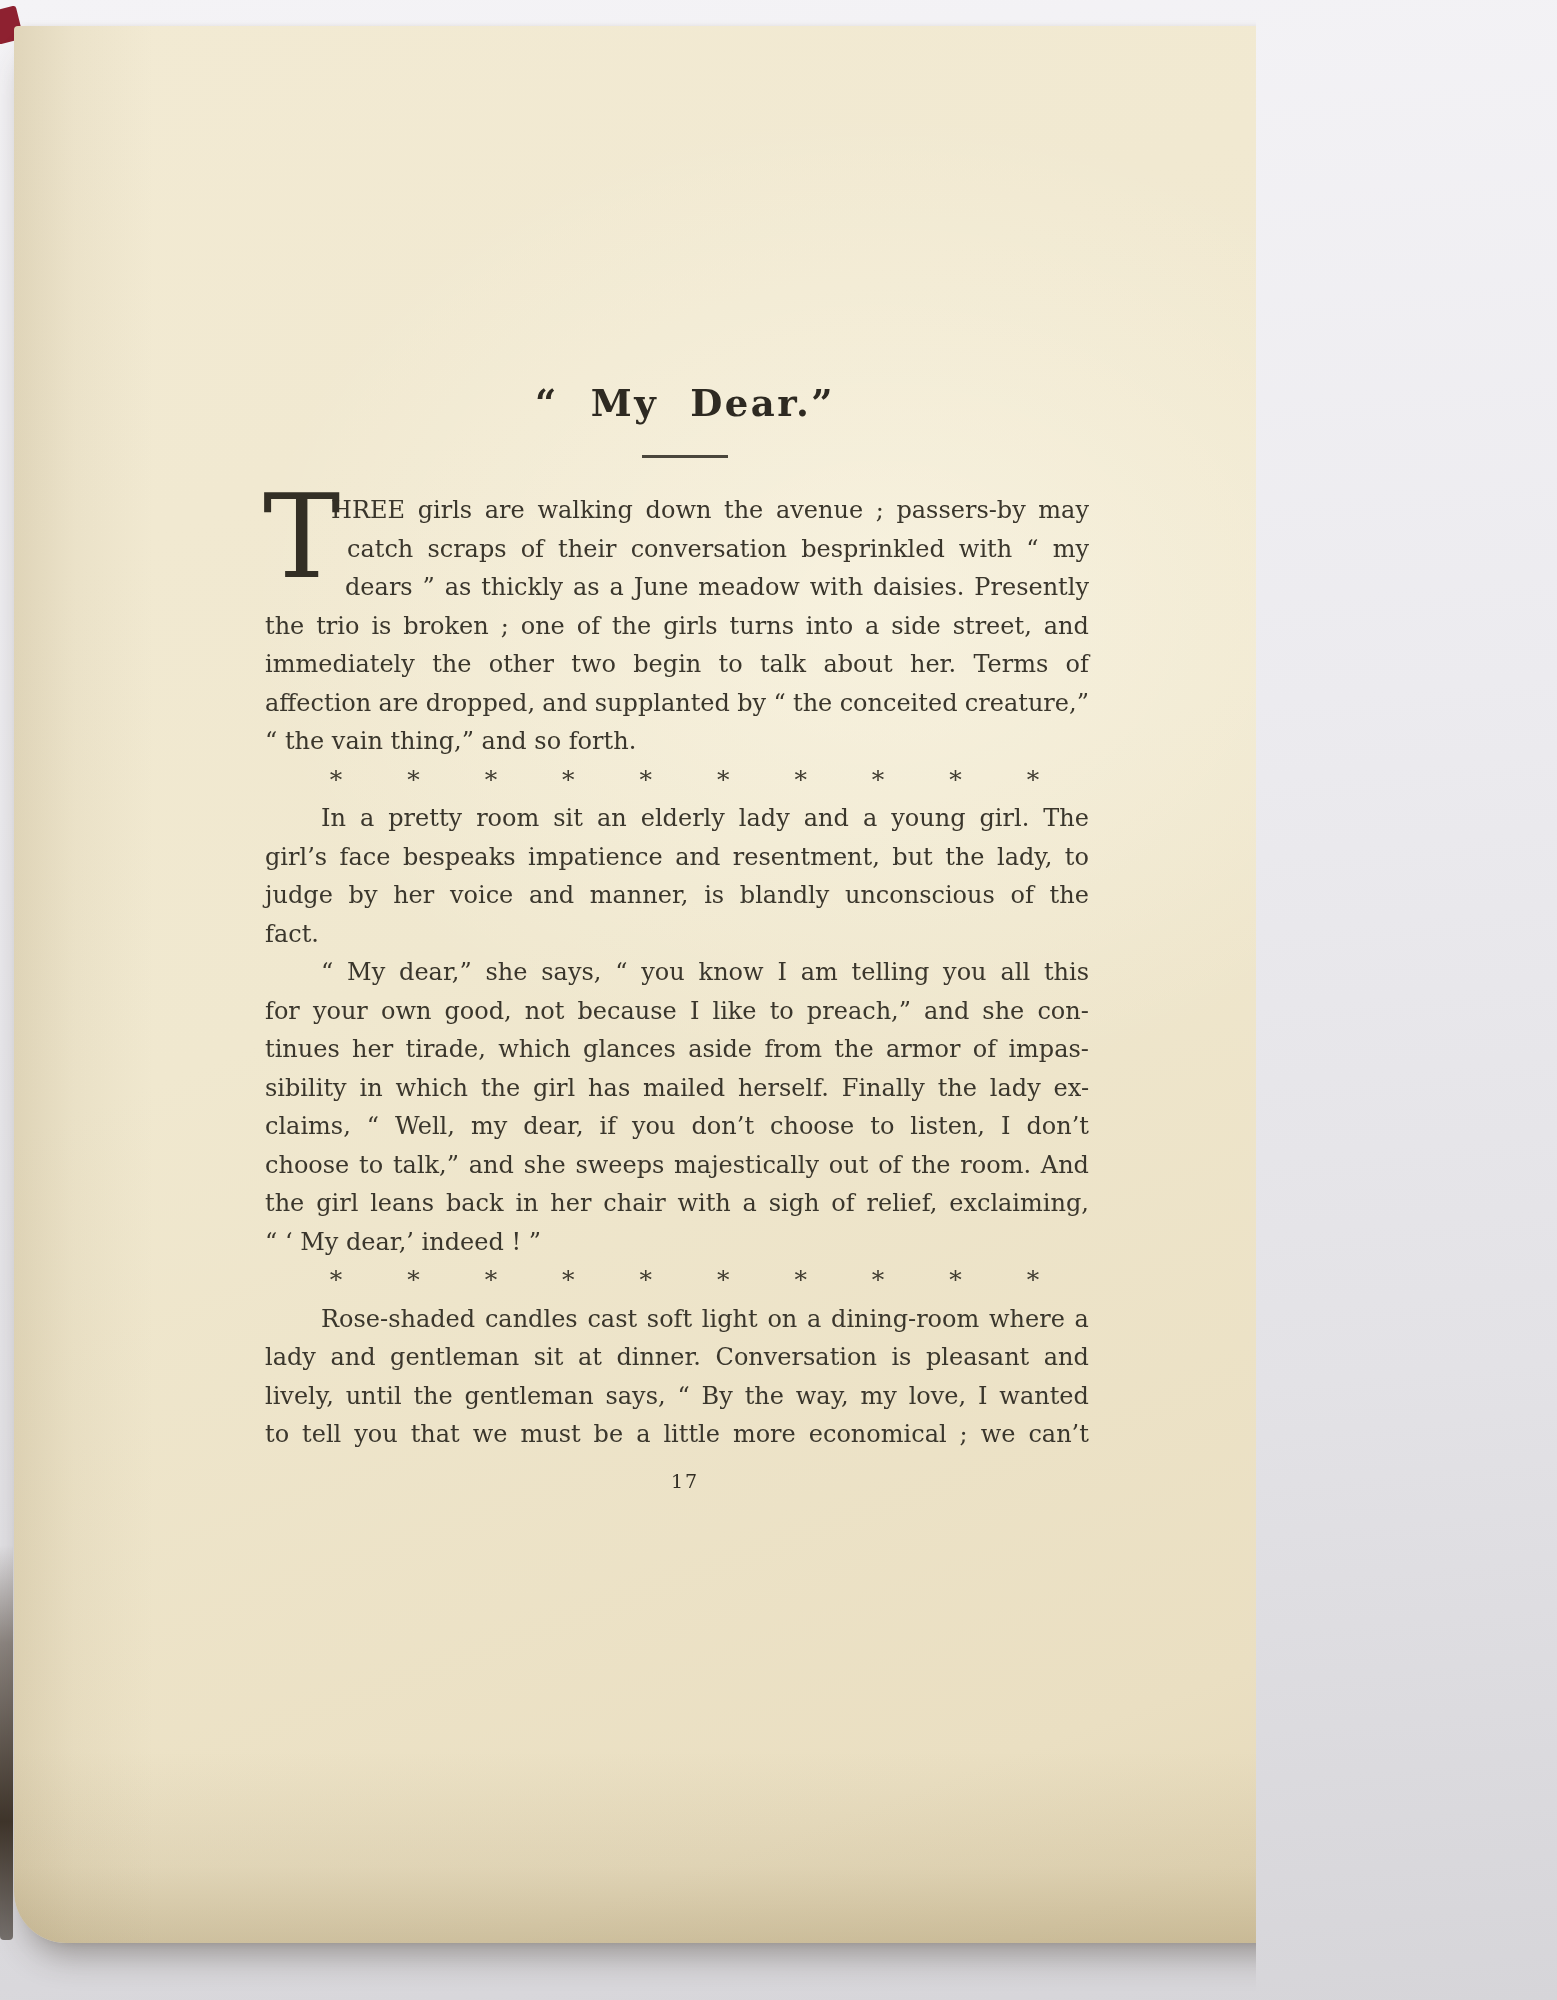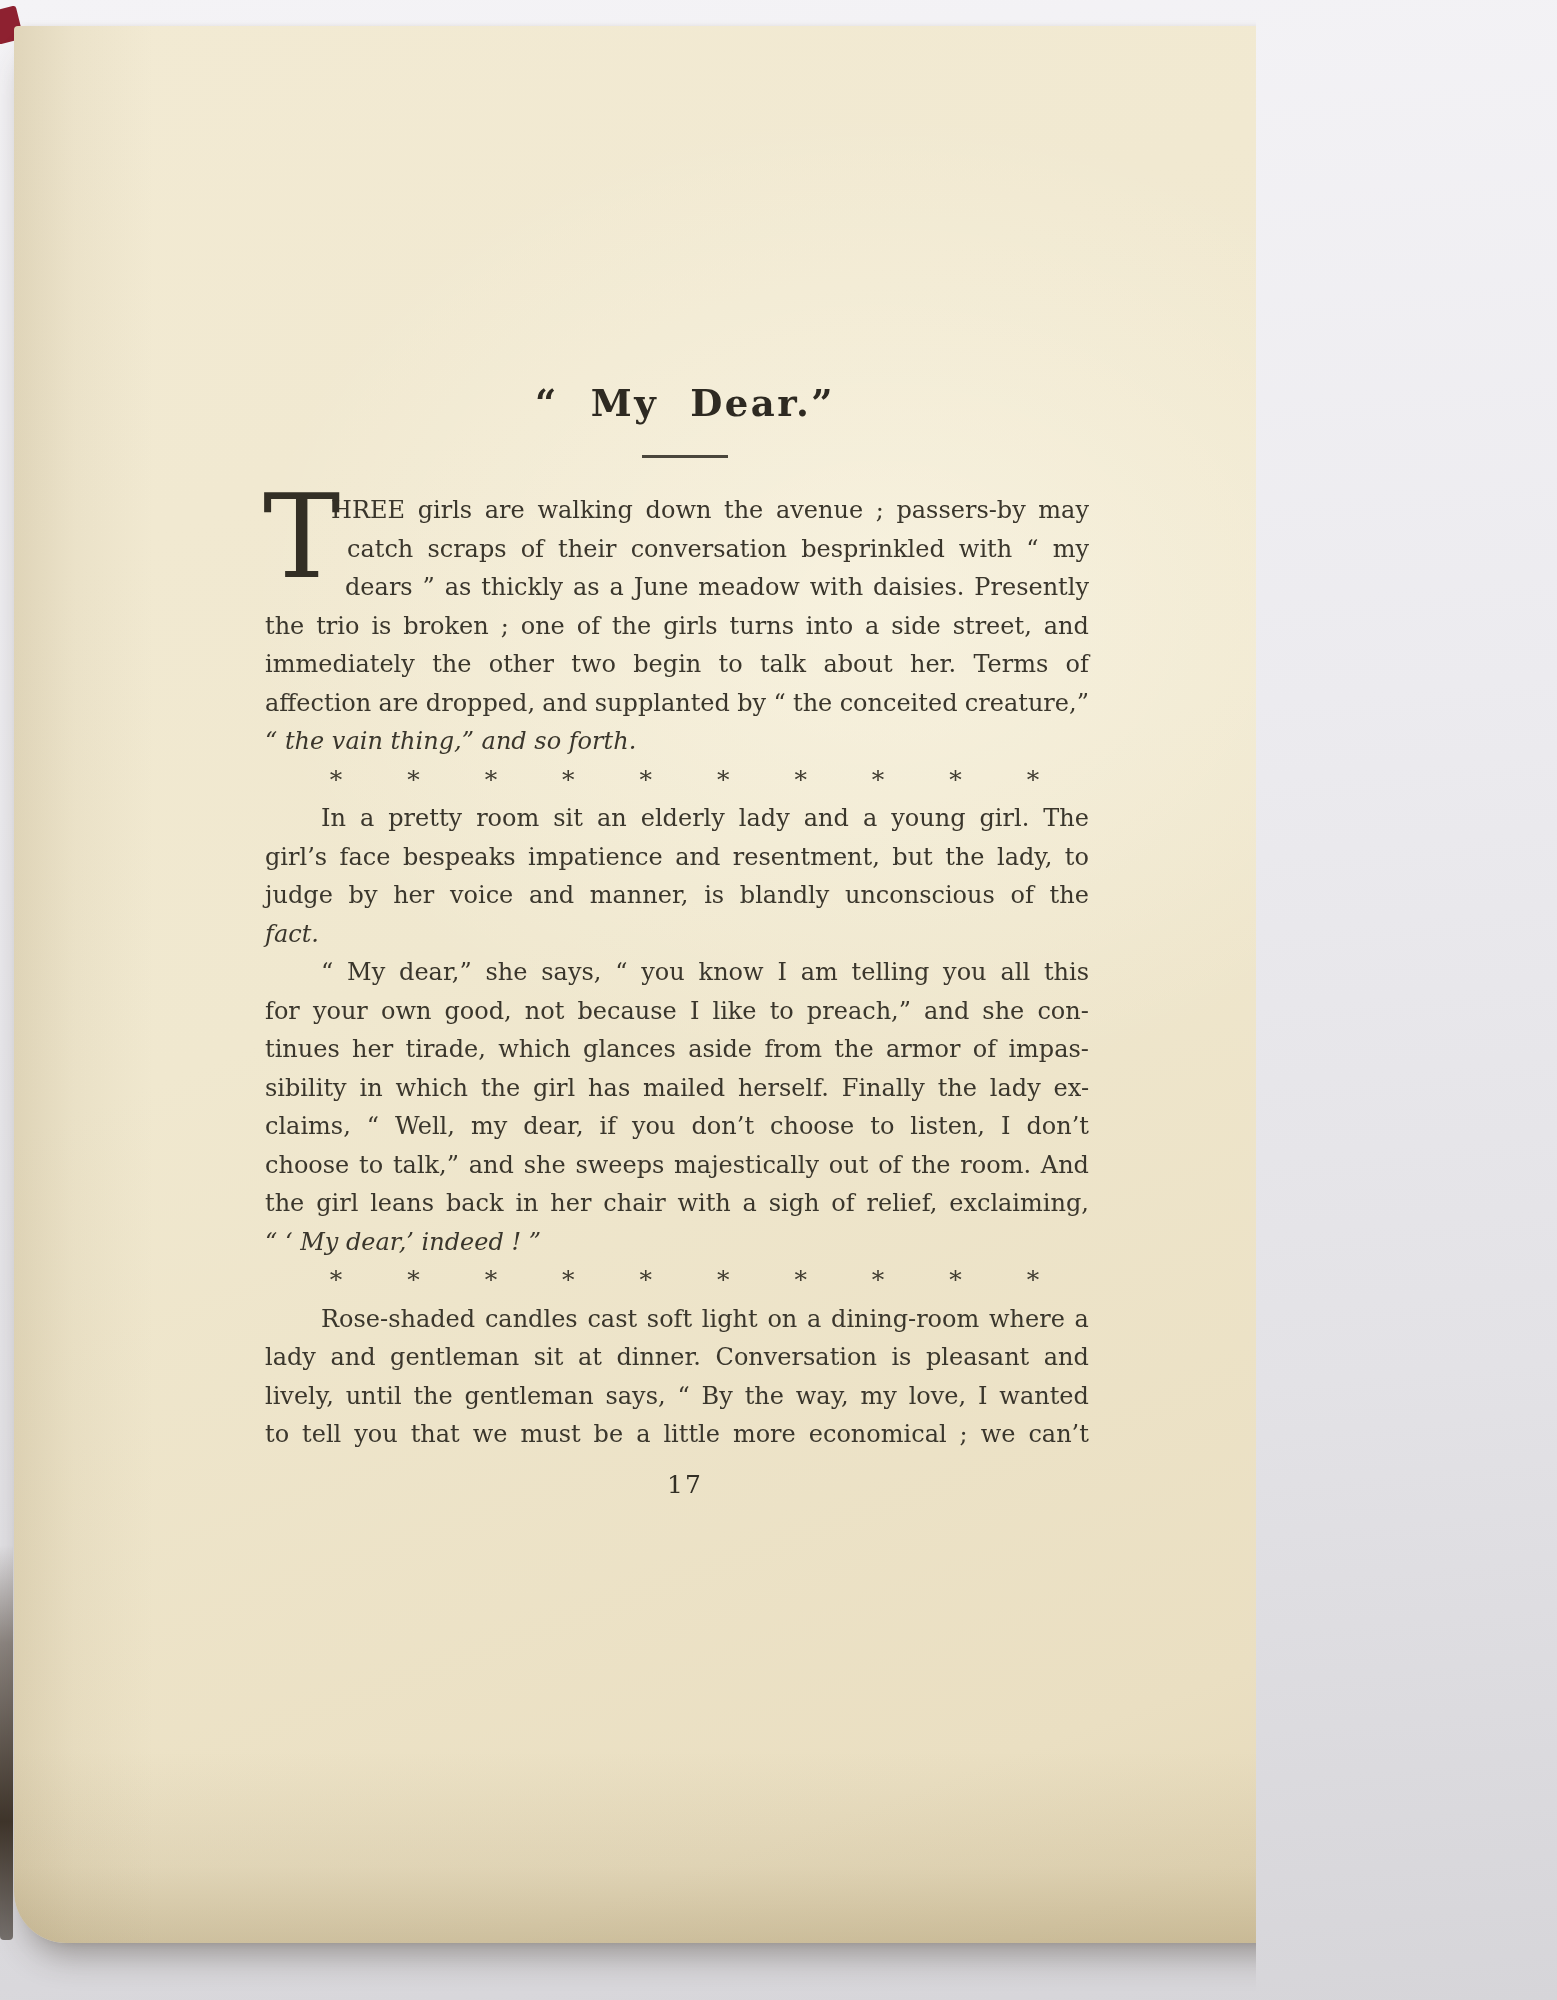--- a/index.html
+++ b/index.html
@@ -57,38 +57,38 @@
   .title-rule{
     width:86px;height:0;border-top:3px solid #4a463c;margin:30px auto 33px auto;
   }
 
   .body-text{font-size:24px;line-height:38.5px;}
 
   .para{position:relative;margin:0;}
   .line{display:flex;justify-content:space-between;height:38.5px;align-items:center;white-space:nowrap;}
   .line span{margin-right:0.24em;}
   .line span:last-child{margin-right:16px;}
-  .line.noj{display:block;font-style:italic;}
+  .line.noj{display:block;}
   .line.indent{padding-left:56px;}
 
   .dropcap{
     position:absolute;left:-2px;top:-12px;font-size:116px;line-height:1;
     color:#332f25;font-weight:normal;
   }
   .line.dc1{margin-left:66px;}
   .line.dc2{margin-left:82px;}
   .line.dc3{margin-left:80px;}
 
   .sep{
     height:38.5px;line-height:38.5px;text-align:center;
     word-spacing:2.2em;font-size:25px;color:#3f3b30;letter-spacing:1px;
   }
 
   .pageno{
-    margin-top:16px;text-align:center;font-size:25px;letter-spacing:2px;color:#332f25;
+    margin-top:16px;text-align:center;font-size:19px;letter-spacing:2px;color:#332f25;
   }
 </style>
 </head>
 <body style="color: rgb(58, 54, 44);">
 
 <div class="scene">
 
   <div class="pages-edge"></div>
   <div class="cover-right"></div>
   <div class="cover-sliver"></div>

